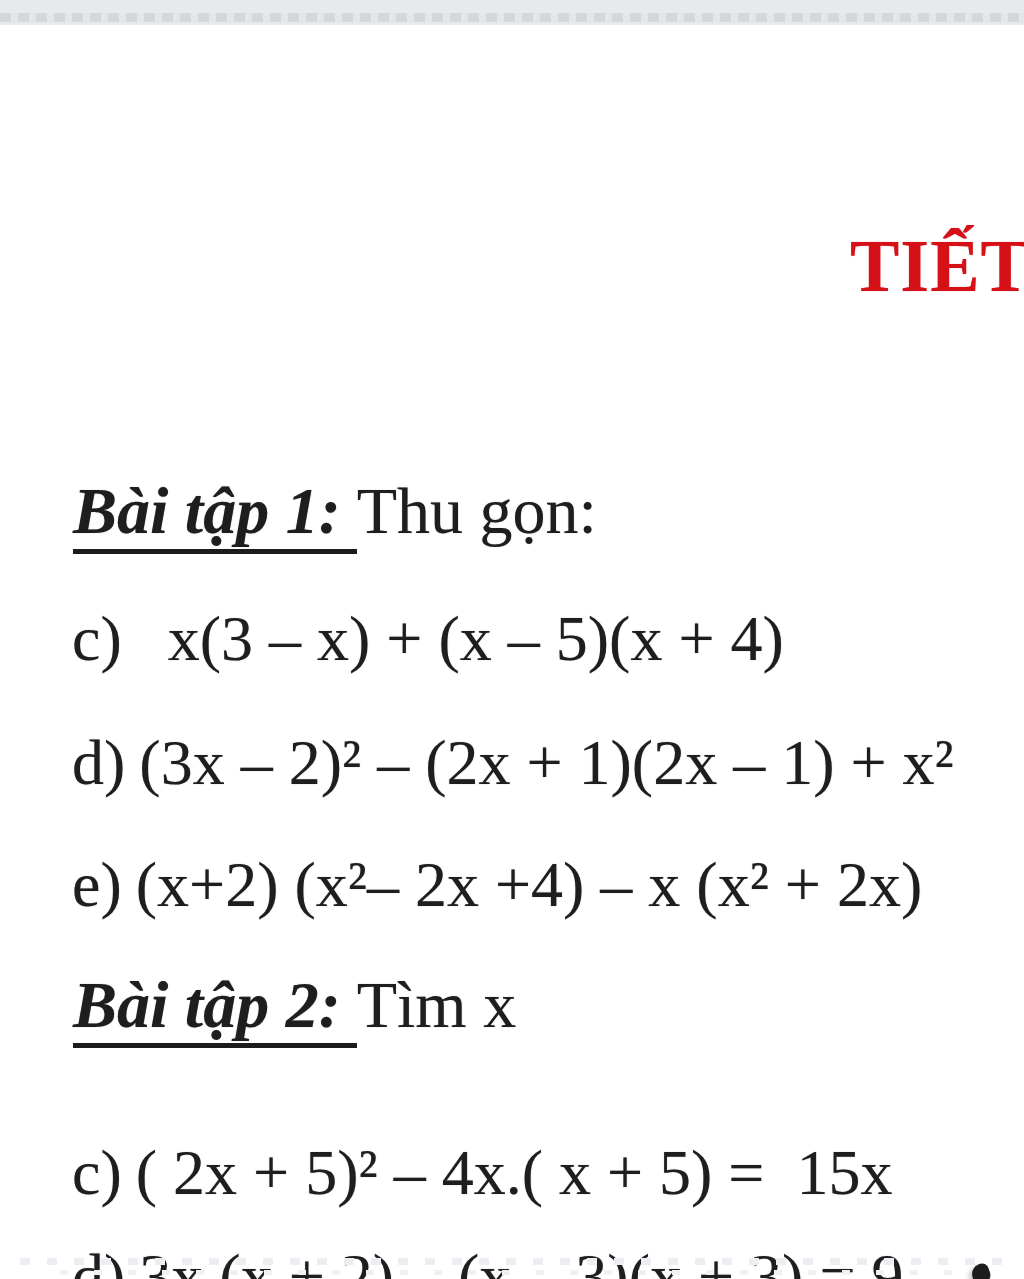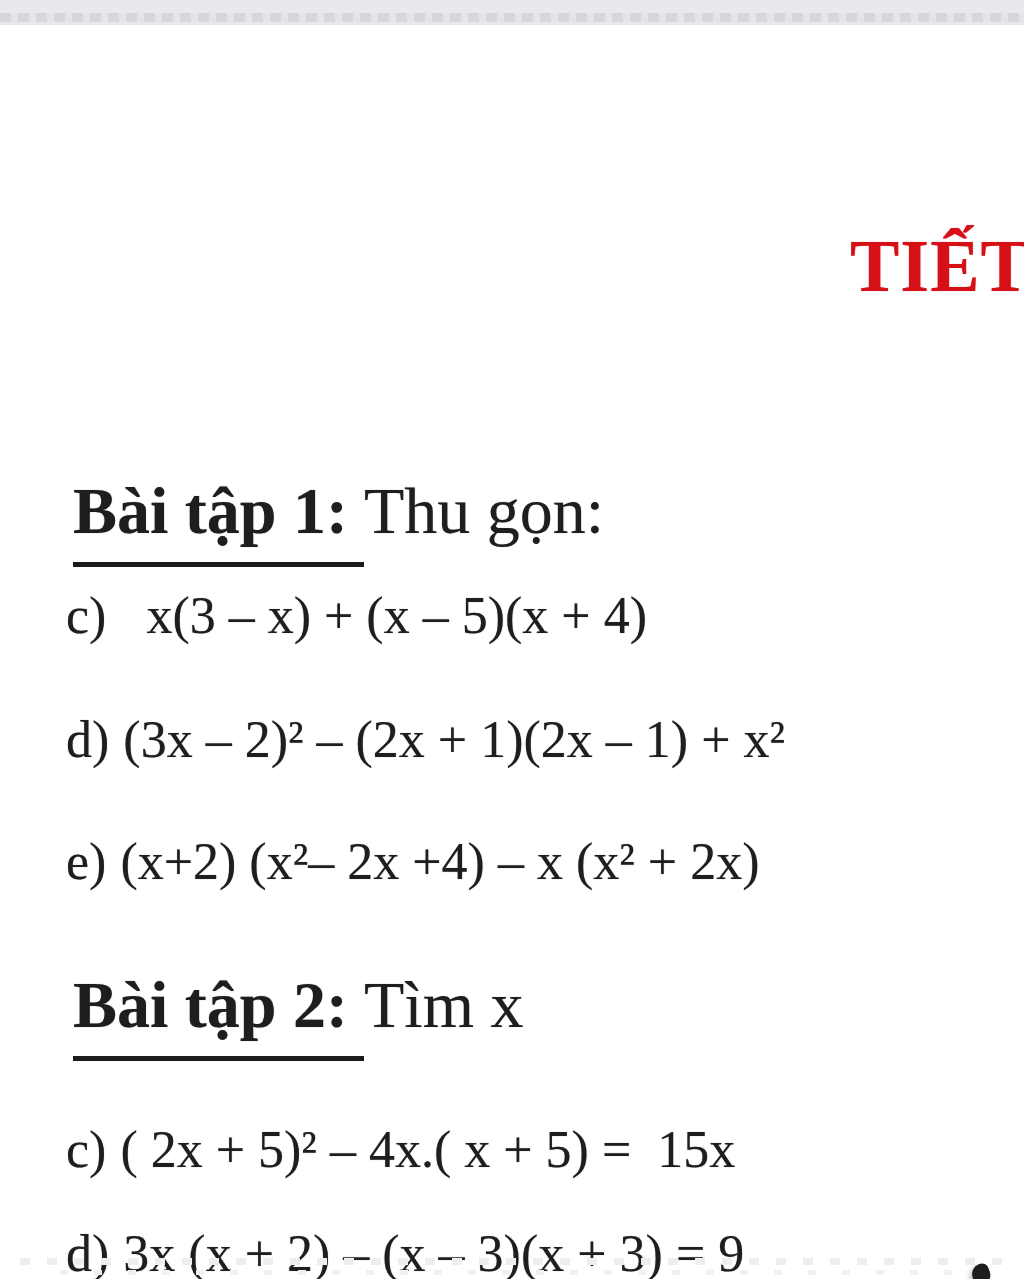--- a/index.html
+++ b/index.html
@@ -41,33 +41,34 @@
     color: #d51016;
     letter-spacing: 1px;
     white-space: nowrap;
     text-shadow: 0 0 1px rgba(213,16,22,.5);
   }
 
   .line {
     position: absolute;
     left: 40px;
     white-space: pre;
-    font-size: 52px;
+    font-size: 64px;
     line-height: 1.3;
     text-shadow: 0 0 1px rgba(20,20,20,.45);
   }
 
   .heading { font-size: 66px; }
   .heading .title {
     display: inline-block;
     font-weight: bold;
     line-height: 1.08;
     border-bottom: 5px solid #1c1c1c;
     padding-right: 16px;
-    padding-bottom: 16px;
+    padding-bottom: 3px;
+    font-style: italic;
   }
   .heading .subtitle { }
 
   .eq-label { margin-right: 14px; }
 
   .h1 { top: 382px; }
   .i1c { top: 514px; }
   .i1d { top: 638px; }
   .i1e { top: 760px; }
   .h2 { top: 876px; }

